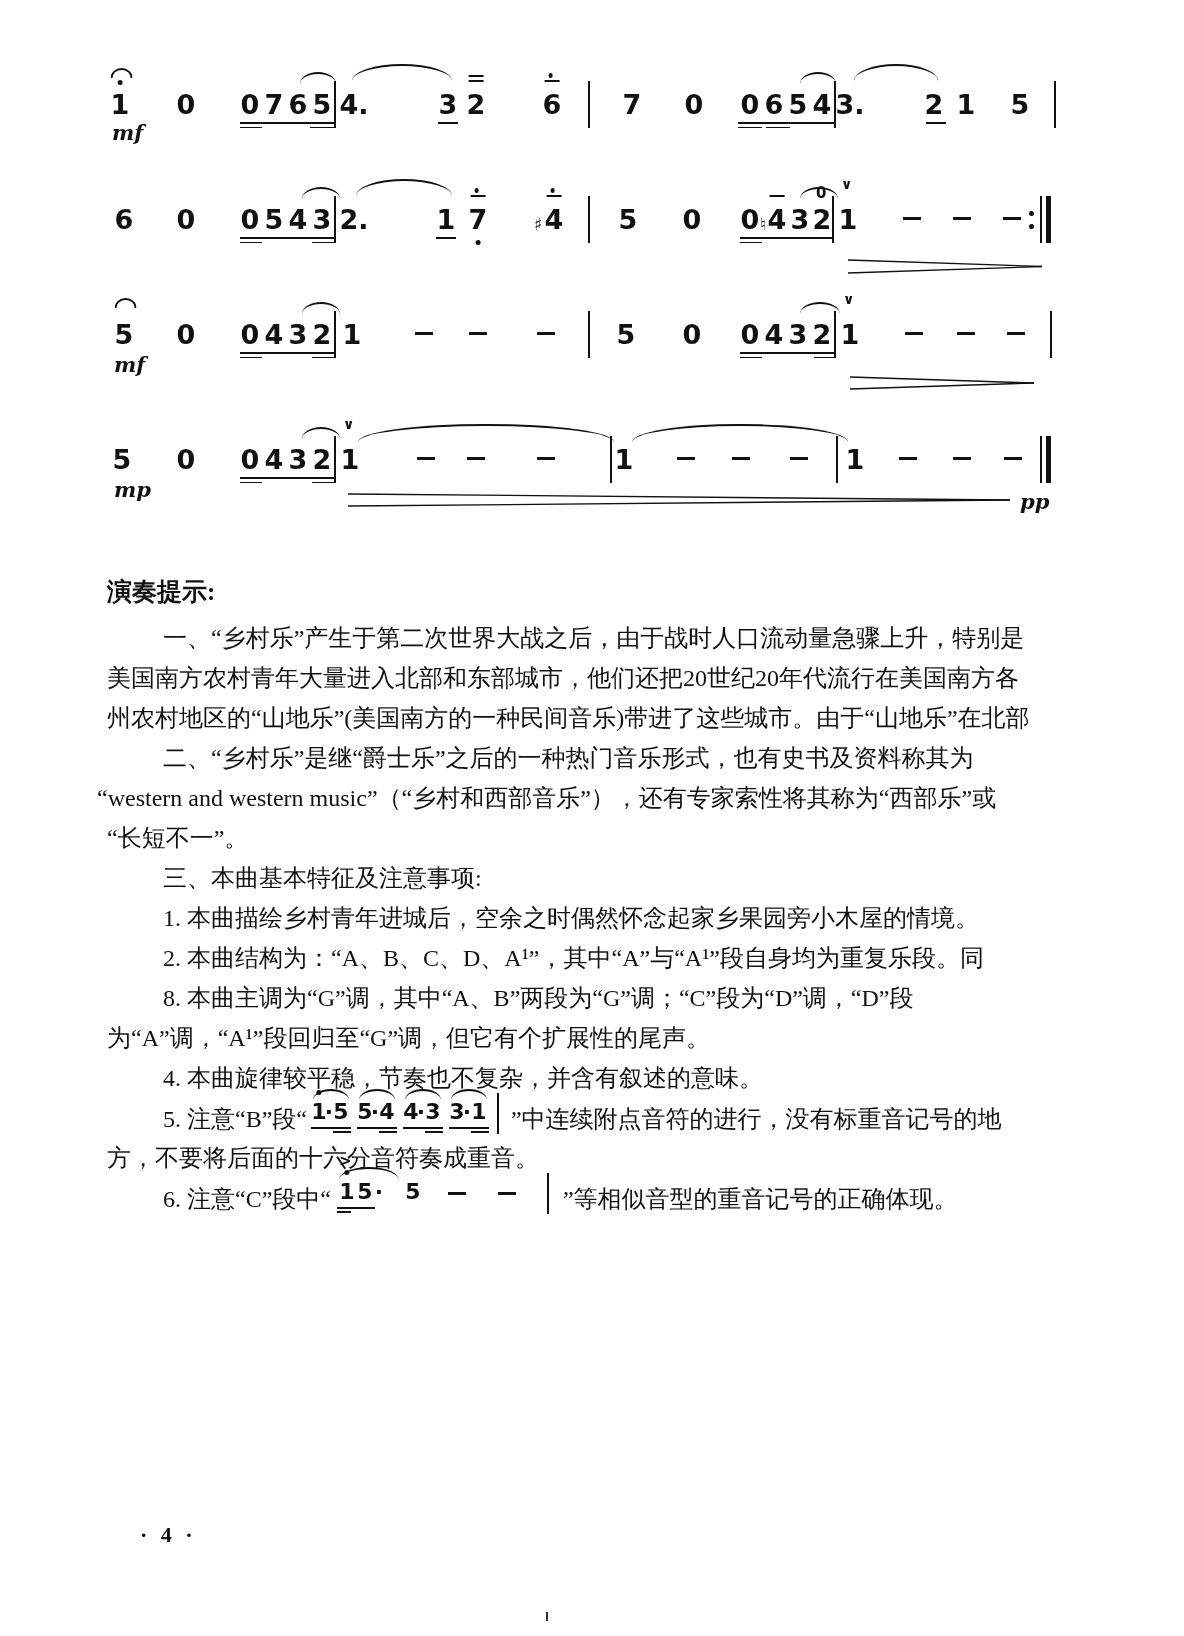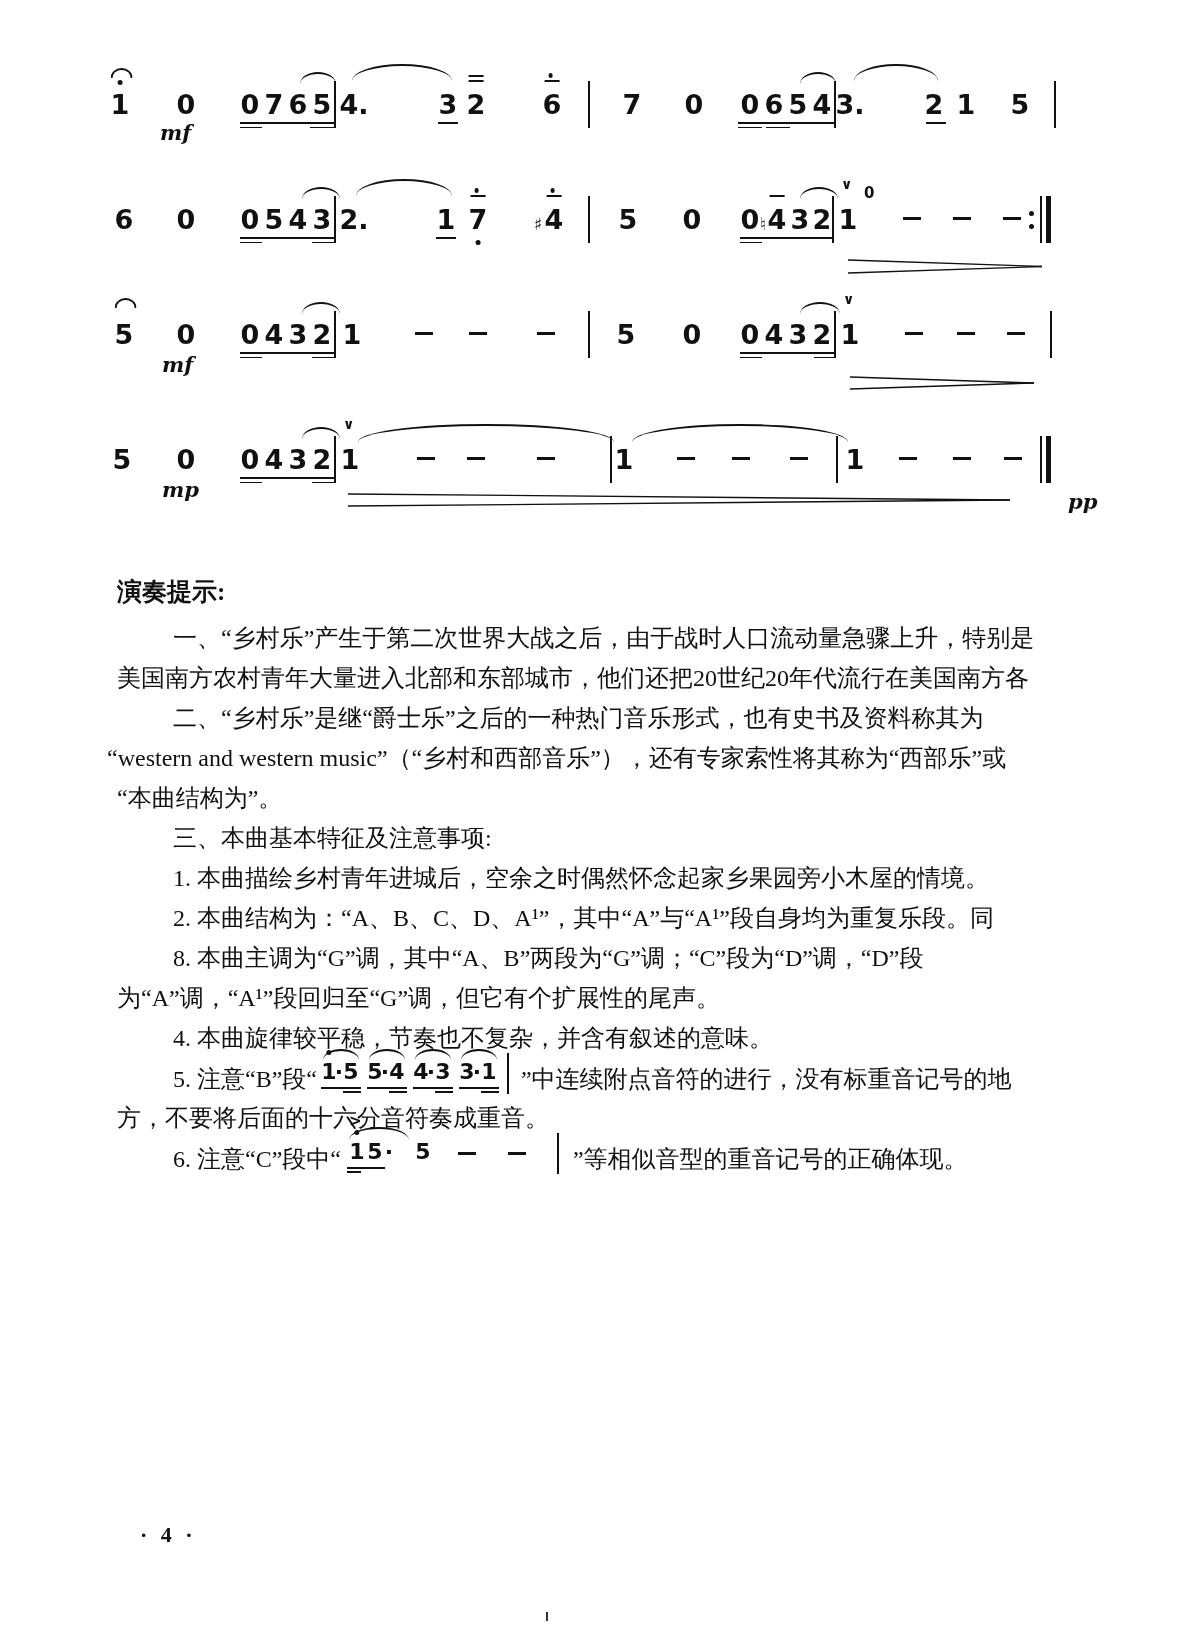--- a/index.html
+++ b/index.html
@@ -21,24 +21,24 @@
   .mk-acc{top:-26px;margin-left:-8px;font:bold 15px "DejaVu Sans",sans-serif;}
   .mk-tie{top:-20px;width:18px;height:8px;margin-left:-9px;border:2px solid #111;border-bottom:none;
           border-radius:50% 50% 0 0/100% 100% 0 0;}
   .rdash{position:absolute;width:18px;height:3.4px;background:#111;}
   .bar{position:absolute;width:2px;background:#111;}
   .bar.thick{width:4.5px;}
   .rptdot{position:absolute;width:5px;height:5px;border-radius:50%;background:#111;}
   .ul{position:absolute;height:2.2px;background:#111;}
   .ul2{position:absolute;height:1.8px;background:#111;}
   .slur{position:absolute;border-top:2px solid #111;border-radius:50% 50% 0 0/100% 100% 0 0;}
-  .mtext{position:absolute;font:italic 600 21px "DejaVu Serif",serif;margin-left:48px;}
+  .mtext{position:absolute;font:italic 600 21px "DejaVu Serif",serif;}
   .mtext.smz{font:600 15px "DejaVu Sans",sans-serif;font-style:normal;}
   
-  .textblock{position:absolute;left:117px;top:572px;width:946px;}
+  .textblock{position:absolute;left:107px;top:572px;width:946px;}
   .theading{font-weight:bold;font-size:25px;height:46px;line-height:40px;}
   .tline{font-size:24px;height:40px;line-height:40px;white-space:nowrap;}
   .tline.ind{padding-left:56px;}
   .tline.hang{margin-left:-10px;}
   .ntc{display:inline-block;position:relative;vertical-align:-9px;margin:0 4px;}
   .ntc .note{font-size:22px;height:28px;line-height:28px;}
   .footer{position:absolute;left:140px;top:1522px;font:bold 22px "Liberation Serif",serif;letter-spacing:4px;}
   .tick{position:absolute;left:546px;top:1612px;width:2px;height:9px;background:#333;}
 </style>
 </head>
@@ -197,23 +197,24 @@
         <line x1="0" y1="14" x2="662" y2="8" stroke="#111" stroke-width="1.3"></line>
       </svg>
       <div class="mtext" style="left: 114px; top: 477px;">mp</div>
       <div class="mtext" style="left: 1020px; top: 489px;">pp</div>
     </div>
   <div class="textblock">
     <div class="theading">演奏提示:</div>
     <div id="tlines">
         <div class="tline ind"><span>一、“乡村乐”产生于第二次世界大战之后，由于战时人口流动量急骤上升，特别是</span></div>
         <div class="tline"><span>美国南方农村青年大量进入北部和东部城市，他们还把20世纪20年代流行在美国南方各</span></div>
+        <div class="tline"><span>州农村地区的“山地乐”(美国南方的一种民间音乐)带进了这些城市。由于“山地乐”在北部</span></div>
         <div class="tline ind"><span>二、“乡村乐”是继“爵士乐”之后的一种热门音乐形式，也有史书及资料称其为</span></div>
         <div class="tline hang"><span>“western and western music”（“乡村和西部音乐”），还有专家索性将其称为“西部乐”或</span></div>
-        <div class="tline"><span>“本曲结构为”。</span></div>
+        <div class="tline"><span>“长短不一”。</span></div>
         <div class="tline ind"><span>三、本曲基本特征及注意事项:</span></div>
         <div class="tline ind"><span>1. 本曲描绘乡村青年进城后，空余之时偶然怀念起家乡果园旁小木屋的情境。</span></div>
         <div class="tline ind"><span>2. 本曲结构为：“A、B、C、D、A¹”，其中“A”与“A¹”段自身均为重复乐段。同</span></div>
         <div class="tline ind"><span>8. 本曲主调为“G”调，其中“A、B”两段为“G”调；“C”段为“D”调，“D”段</span></div>
         <div class="tline"><span>为“A”调，“A¹”段回归至“G”调，但它有个扩展性的尾声。</span></div>
         <div class="tline ind"><span>4. 本曲旋律较平稳，节奏也不复杂，并含有叙述的意味。</span></div>
         <div class="tline ind"><span>5. 注意“B”段“</span><span class="ntc" style="width: 196px; height: 38px;"><div class="note" style="left: 8px; top: 0px;">1<div class="mk mk-hi"></div></div><div class="note" style="left: 18px; top: 0px;">·</div><div class="note" style="left: 30px; top: 0px;">5</div><div class="note" style="left: 54px; top: 0px;">5</div><div class="note" style="left: 64px; top: 0px;">·</div><div class="note" style="left: 76px; top: 0px;">4</div><div class="note" style="left: 100px; top: 0px;">4</div><div class="note" style="left: 110px; top: 0px;">·</div><div class="note" style="left: 122px; top: 0px;">3</div><div class="note" style="left: 146px; top: 0px;">3</div><div class="note" style="left: 156px; top: 0px;">·</div><div class="note" style="left: 168px; top: 0px;">1</div><div class="bar" style="left: 186px; top: -5px; height: 41px;"></div><div class="ul" style="left: 0px; top: 29px; width: 40px;"></div><div class="ul" style="left: 46px; top: 29px; width: 40px;"></div><div class="ul" style="left: 92px; top: 29px; width: 40px;"></div><div class="ul" style="left: 138px; top: 29px; width: 40px;"></div><div class="ul2" style="left: 22px; top: 33px; width: 18px;"></div><div class="ul2" style="left: 68px; top: 33px; width: 18px;"></div><div class="ul2" style="left: 114px; top: 33px; width: 18px;"></div><div class="ul2" style="left: 160px; top: 33px; width: 18px;"></div><div class="slur" style="left: 2px; top: -9px; width: 36px; height: 9px;"></div><div class="slur" style="left: 48px; top: -9px; width: 36px; height: 9px;"></div><div class="slur" style="left: 94px; top: -9px; width: 36px; height: 9px;"></div><div class="slur" style="left: 140px; top: -9px; width: 36px; height: 9px;"></div></span><span>”中连续附点音符的进行，没有标重音记号的地</span></div>
         <div class="tline"><span>方，不要将后面的十六分音符奏成重音。</span></div>
         <div class="tline ind"><span>6. 注意“C”段中“</span><span class="ntc" style="width: 224px; height: 38px;"><div class="note" style="left: 12px; top: 0px;">1<div class="mk mk-hi"></div><div class="mk mk-acc">&gt;</div></div><div class="note" style="left: 30px; top: 0px;">5</div><div class="note" style="left: 44px; top: 0px;">·</div><div class="note" style="left: 78px; top: 0px;">5</div><div class="rdash" style="left: 113px; top: 14px;"></div><div class="rdash" style="left: 163px; top: 14px;"></div><div class="bar" style="left: 212px; top: -5px; height: 41px;"></div><div class="ul" style="left: 2px; top: 29px; width: 38px;"></div><div class="ul2" style="left: 2px; top: 33px; width: 14px;"></div><div class="slur" style="left: 4px; top: -11px; width: 60px; height: 11px;"></div></span><span>”等相似音型的重音记号的正确体现。</span></div>
       </div>

